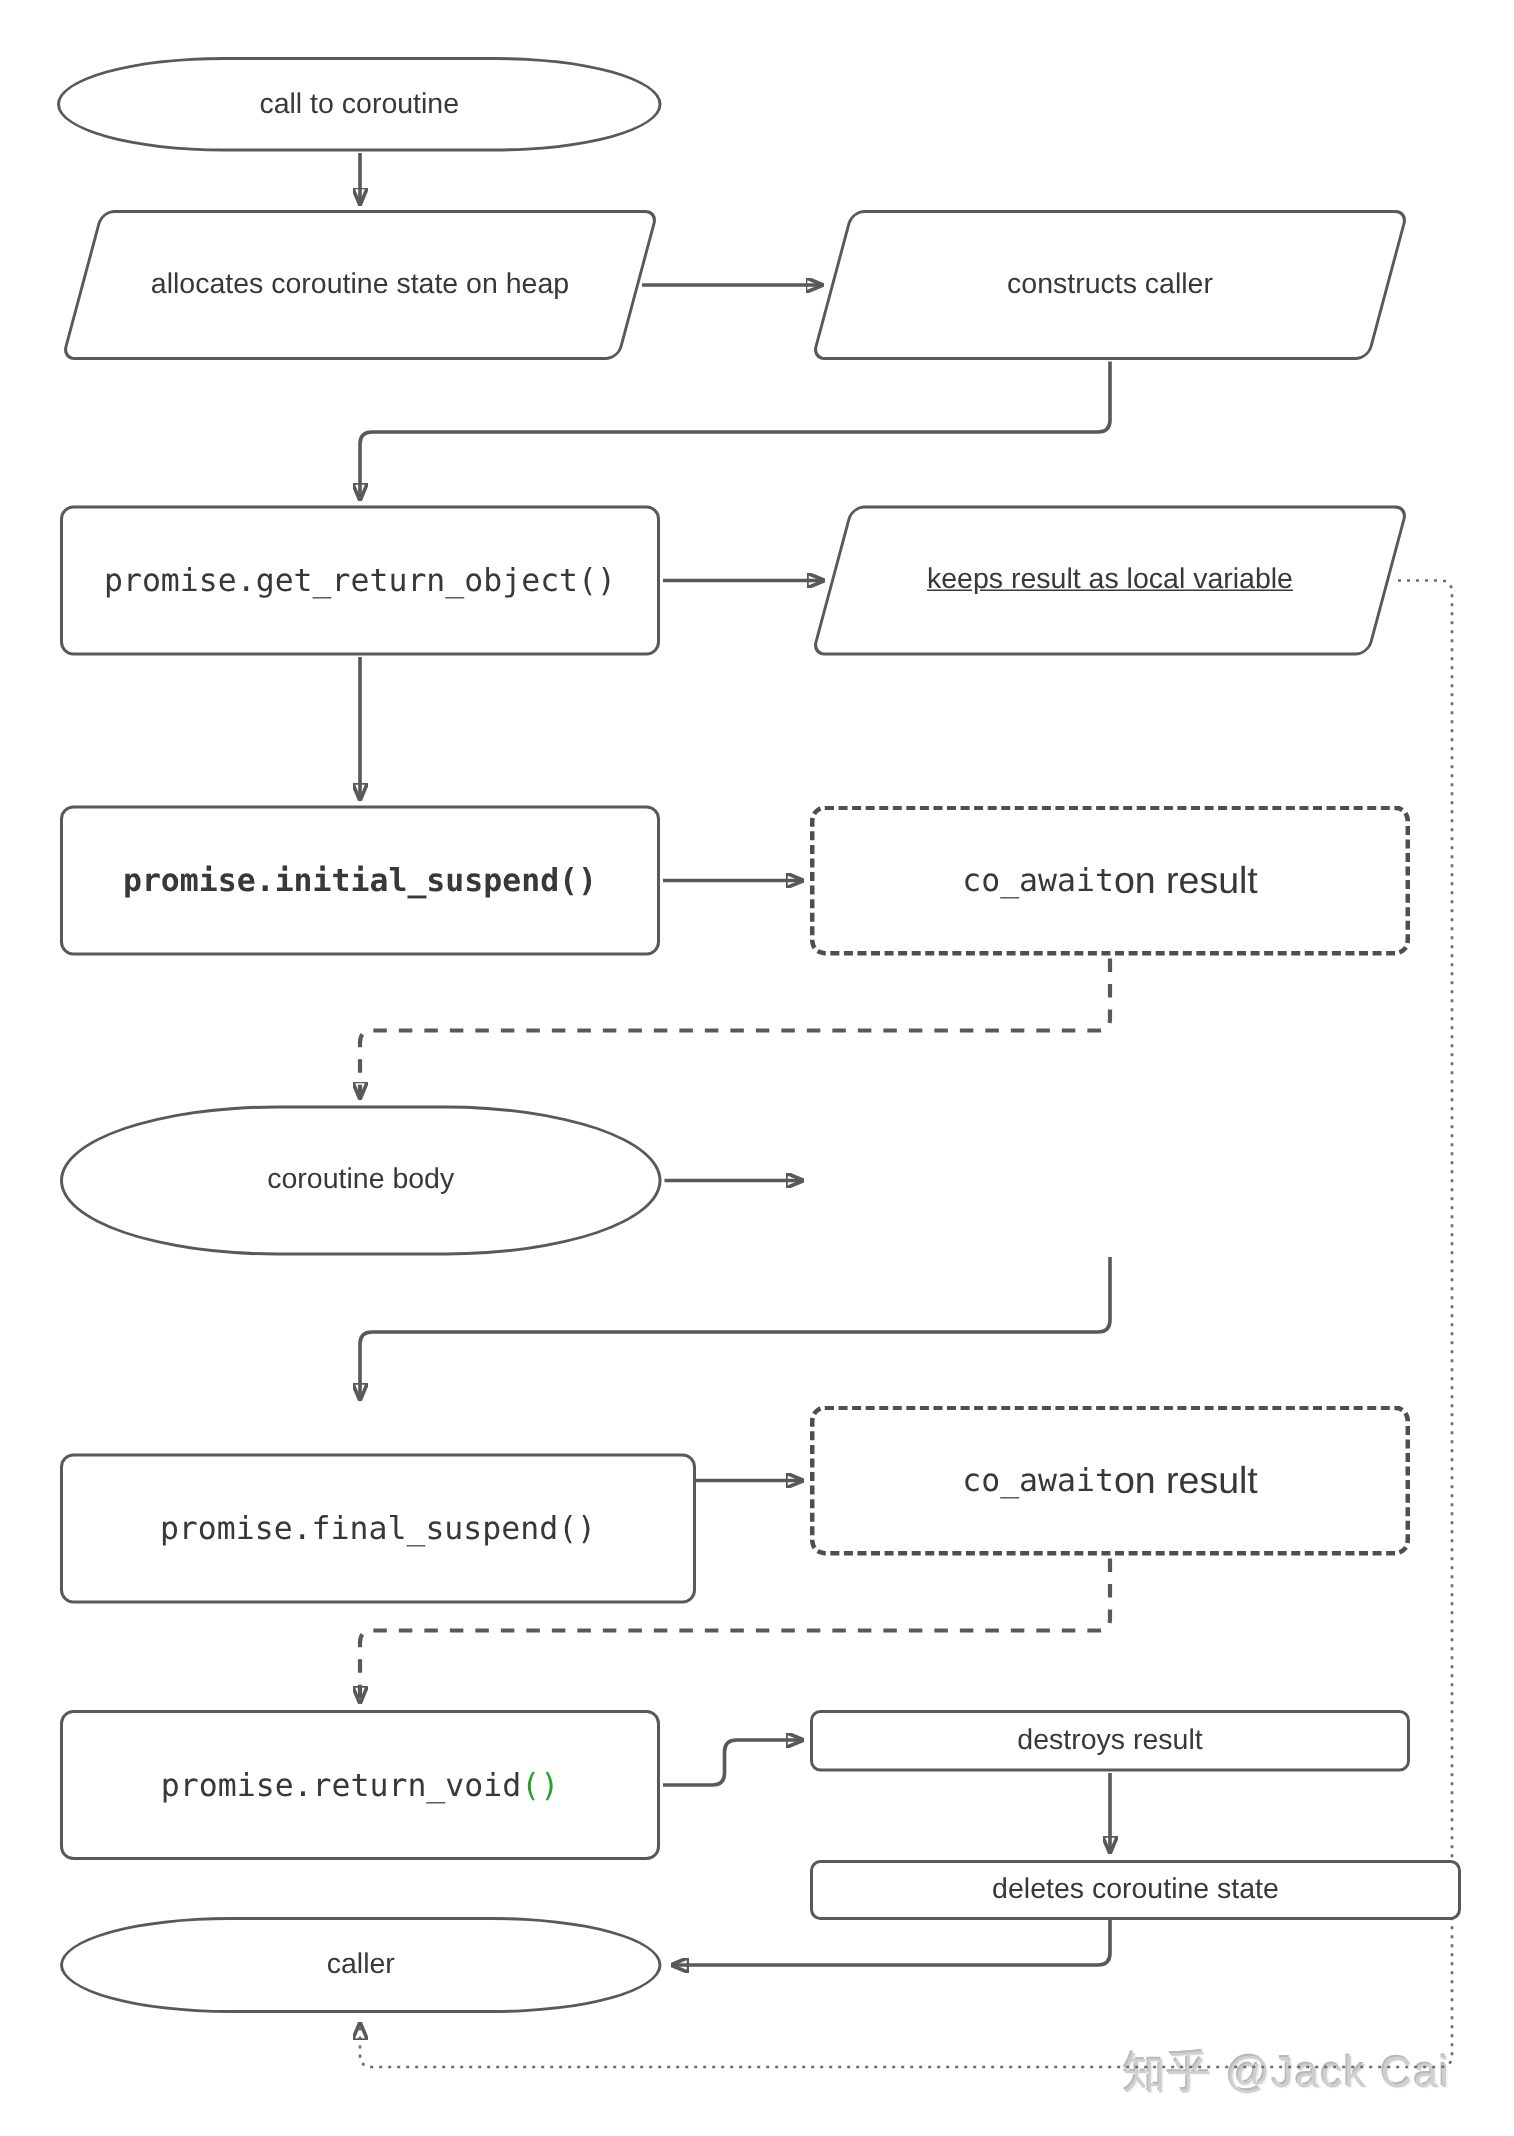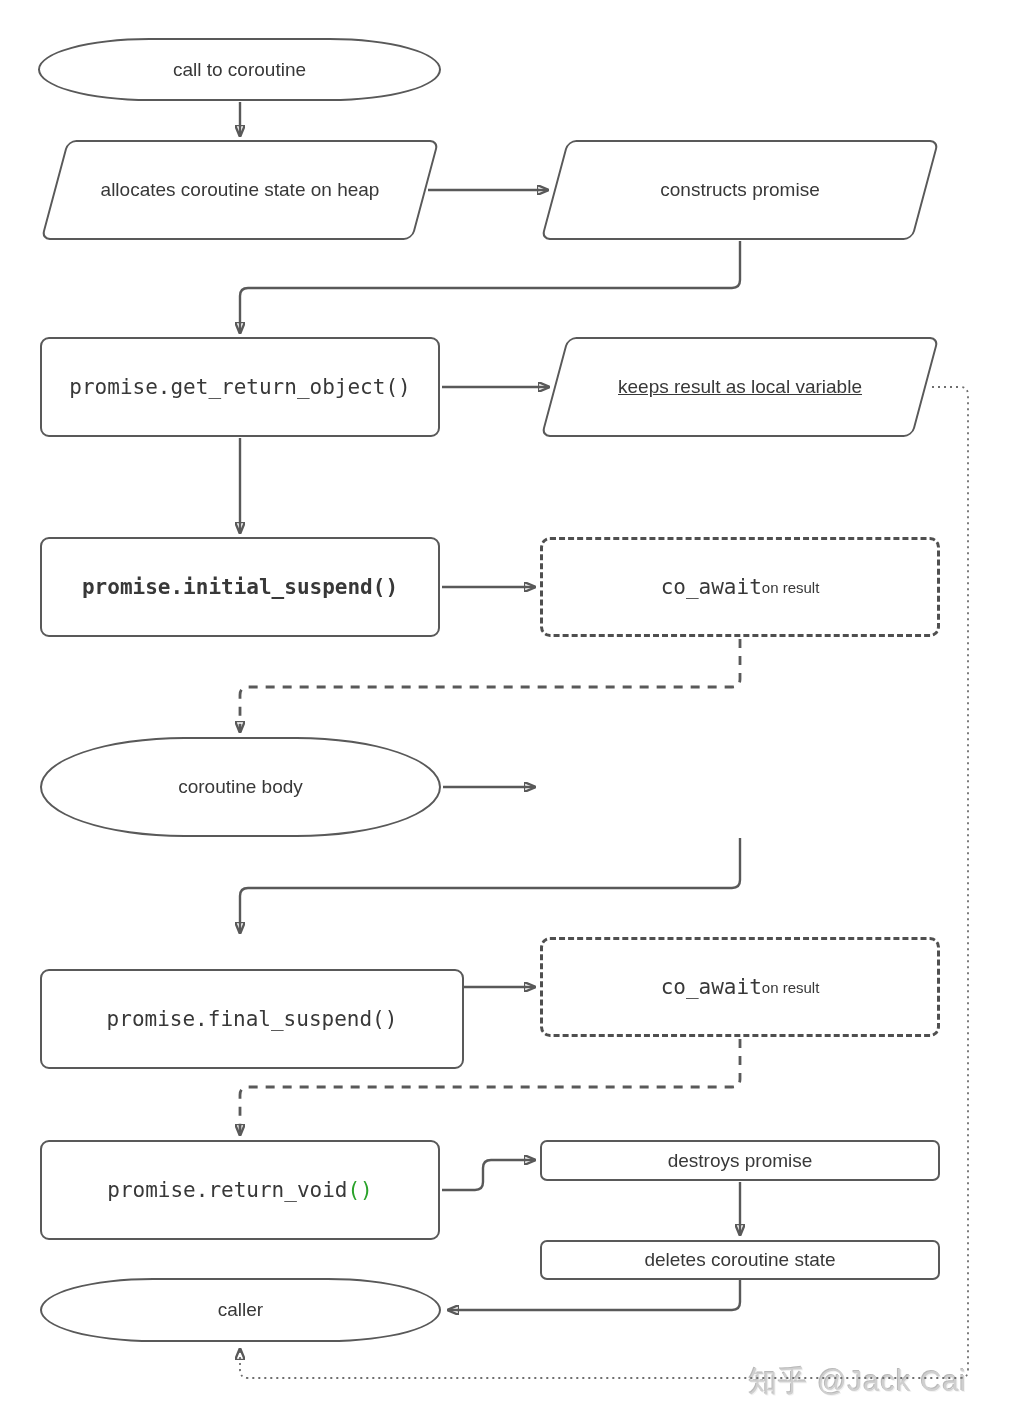--- a/index.html
+++ b/index.html
@@ -32,21 +32,21 @@
     font-size:19px;
     text-align:center;
   }
   .rect{border-radius:9px;}
   .stadium-s{border-radius:120px / 34px;}
   .stadium-l{border-radius:150px / 52px;}
   .slim{border-radius:7px;font-size:19px;}
   .dashedbox{border:3px dashed #4f4f4f;border-radius:10px;background:transparent;}
   .mono{font-family:"DejaVu Sans Mono", monospace;font-size:21px;}
   .mixed .code{font-family:"DejaVu Sans Mono", monospace;font-size:21px;}
-  .mixed .plain{font-size:15px;}
+  .mixed .plain{font-size:25px;}
   .paren-green{color:var(--green);}
   
   .para{border:none;background:transparent;}
   .para .para-shape{
     position:absolute;left:14px;right:14px;top:0;bottom:0;
     transform:skewX(-15deg);
     border:2.5px solid var(--stroke);
     border-radius:9px;
     background:#ffffff;
   }
@@ -95,21 +95,21 @@
   <div class="node stadium-s" style="left:38px;top:38px;width:403px;height:63px;">
     <span class="lbl">call to coroutine</span>
   </div>
 
   <div class="node para" style="left:40px;top:140px;width:400px;height:100px;">
     <span class="para-shape"></span>
     <span class="lbl">allocates coroutine state on heap</span>
   </div>
   <div class="node para" style="left:540px;top:140px;width:400px;height:100px;">
     <span class="para-shape"></span>
-    <span class="lbl">constructs promise</span>
+    <span class="lbl">constructs caller</span>
   </div>
 
   <div class="node rect mono" style="left:40px;top:337px;width:400px;height:100px;">
     <span class="lbl">promise.get_return_object()</span>
   </div>
   <div class="node para" style="left:540px;top:337px;width:400px;height:100px;text-decoration:underline;">
     <span class="para-shape"></span>
     <span class="lbl">keeps result as local variable</span>
   </div>
 
@@ -131,23 +131,23 @@
   <div class="node dashedbox mixed" style="left:540px;top:937px;width:400px;height:100px;">
     <span class="code">co_await</span>
     <span class="plain">on result</span>
   </div>
 
   <div class="node rect mono" style="left:40px;top:1140px;width:400px;height:100px;text-align:right;">
     <span>promise.return_void</span>
       <span class="paren-green">()</span>
   </div>
   <div class="node slim" style="left:540px;top:1140px;width:400px;height:41px;">
-    <span class="lbl">destroys promise</span>
+    <span class="lbl">destroys result</span>
   </div>
-  <div class="node slim" style="left:540px;top:1240px;width:400px;height:40px;">
+  <div class="node slim" style="left:540px;top:1240px;width:434px;height:40px;">
     <span class="lbl">deletes coroutine state</span>
   </div>
 
   <div class="node stadium-s" style="left:40px;top:1278px;width:401px;height:64px;">
     <span class="lbl">caller</span>
   </div>
 
 </div>
 
 </body></html>

